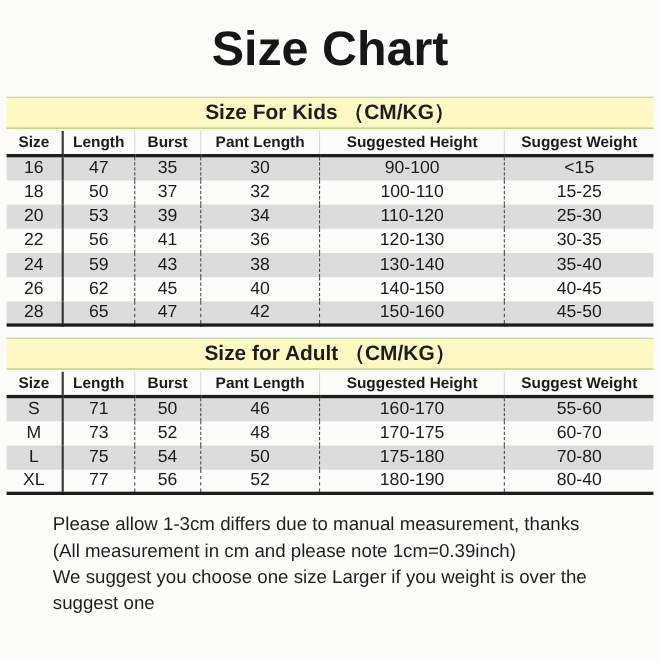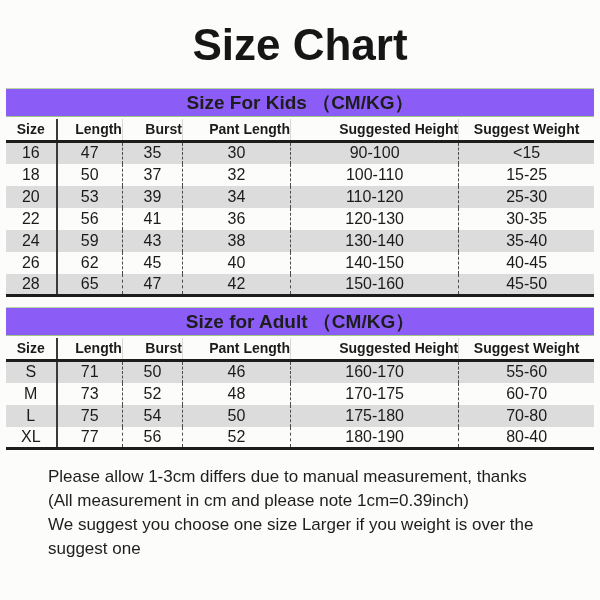--- a/index.html
+++ b/index.html
@@ -14,21 +14,21 @@
     text-align: center;
     font-size: 44px;
     font-weight: bold;
     letter-spacing: 0px;
     margin-top: 20px;
     margin-bottom: 18px;
     color: #161616;
   }
   .chart-section { margin: 0 6px; }
   .section-bar {
-    background: #8b5cf6;
+    background: #fef9c3;
     border-top: 1px solid #b7d6a2;
     border-bottom: 1px solid #9fc683;
     height: 29px;
     line-height: 28px;
     text-align: center;
     font-size: 19px;
     font-weight: bold;
     color: #1d1d1d;
     margin-bottom: 2px;
   }
@@ -55,21 +55,20 @@
   .size-table tbody tr:nth-child(odd) { background: #dcdcdc; }
   .size-table th:first-child, .size-table td:first-child {
     border-right: 2px solid #3a3a3a;
   }
   .size-table td:not(:first-child):not(:last-child) {
     border-right: 1px dashed #4c4c4c;
     margin-left: 44px;
   }
   .size-table th:not(:first-child):not(:last-child) {
     border-right: 1px solid #d9d9d9;
-    text-align: right;
   }
   
   .size-table th:nth-child(1) { width: 8.6%; }
   .size-table th:nth-child(2) { width: 11.2%; }
   .size-table th:nth-child(3) { width: 10.2%; }
   .size-table th:nth-child(4) { width: 18.4%; margin-top: 11px; }
   .size-table th:nth-child(5) { width: 28.6%; }
   .size-table th:nth-child(6) { width: 23%; }
   .adult-section { margin-top: 10px; }
   .notes {

